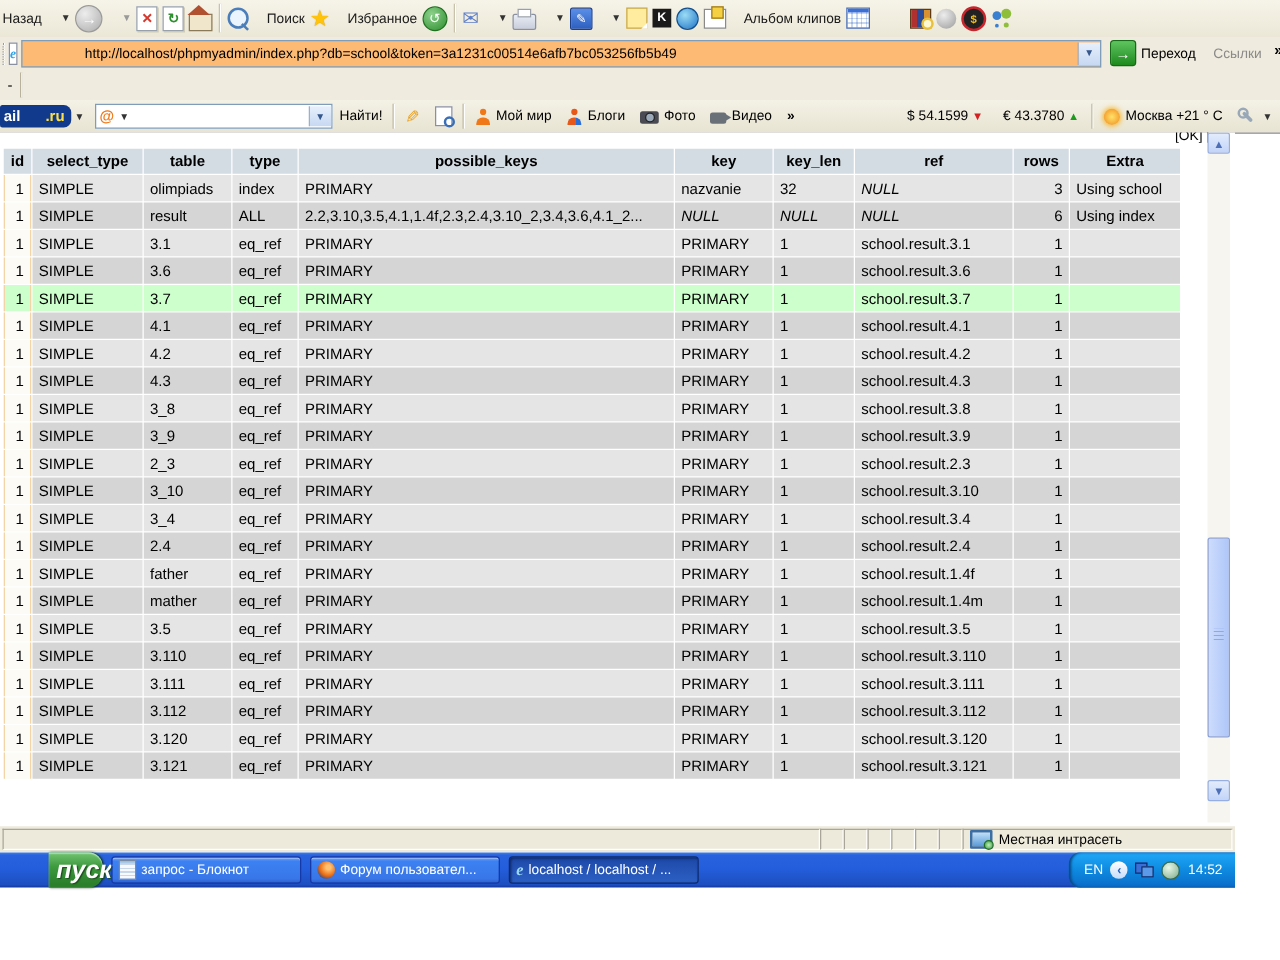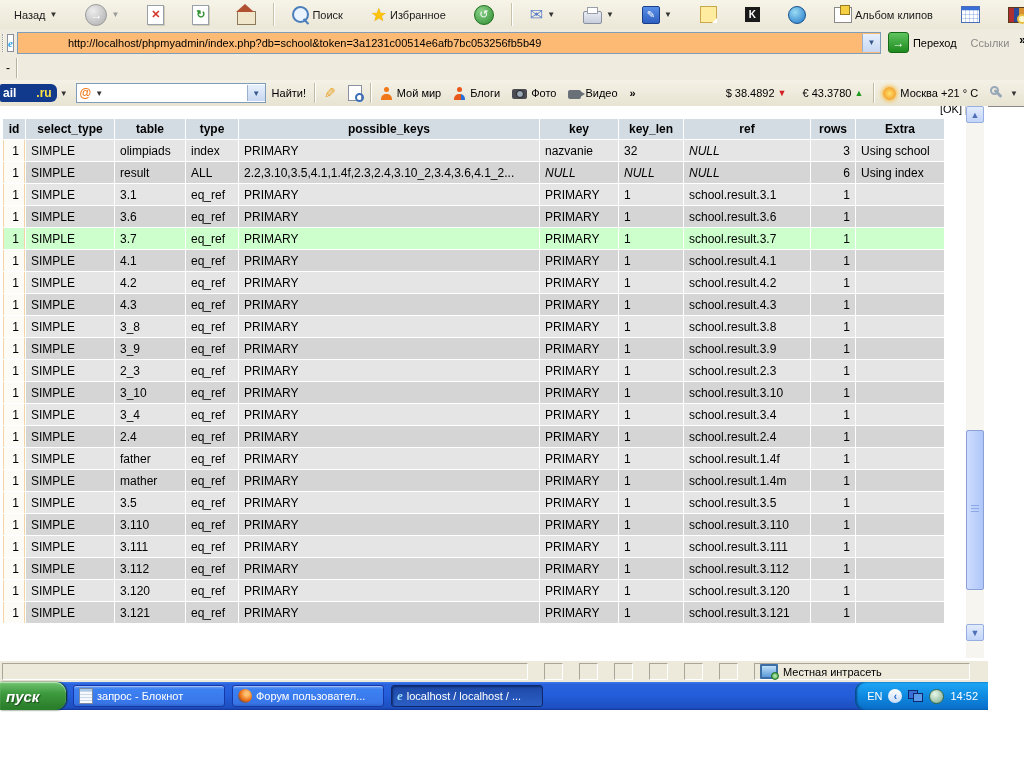--- a/index.html
+++ b/index.html
@@ -1,21 +1,21 @@
 <!DOCTYPE html>
 <html><head>
 <meta charset="utf-8">
 <style>
   html,body{margin:0;padding:0;background:#fff;}
   body{font-family:"Liberation Sans",sans-serif;-webkit-font-smoothing:none;}
   .screen{position:relative;width:1024px;height:768px;background:#fff;overflow:hidden;}
 
   
   .ie-toolbar{position:absolute;top:0;left:0;width:1024px;height:29px;background:linear-gradient(#F6F3E8,#ECE8D8);border-bottom:1px solid #D2CCB8;display:flex;align-items:center;font-size:11px;color:#1a1a1a;}
-  .tb-item{display:flex;align-items:center;gap:3px;padding:0 14px;height:25px;white-space:nowrap;}
+  .tb-item{display:flex;align-items:center;gap:14px;padding:0 2px;height:25px;white-space:nowrap;}
   .dd{font-size:8px;color:#333;margin-left:1px;}
   .dd.gray{color:#9a9a9a;}
   .sep{width:1px;height:23px;background:#C8C2AA;border-right:1px solid #FFF;margin:0 3px;flex:none;}
   .i-fwd{width:20px;height:20px;border-radius:50%;background:radial-gradient(circle at 35% 30%,#EDEDED,#ACACAC);color:#fff;display:flex;align-items:center;justify-content:center;font-size:12px;border:1px solid #9a9a9a;}
   .i-page{width:15px;height:18px;background:#fff;border:1px solid #98A0AA;display:flex;align-items:center;justify-content:center;font-size:11px;font-weight:bold;box-shadow:1px 1px 0 #D0CCB8;}
   .i-stop-x{color:#D43A2F;}
   .i-ref-a{color:#2E8F2E;}
   .i-home{position:relative;width:17px;height:12px;background:#EFE6CC;border:1px solid #8A7A5A;margin-top:6px;}
   .i-home::before{content:"";position:absolute;top:-8px;left:-2px;border-left:9px solid transparent;border-right:9px solid transparent;border-bottom:8px solid #B05030;}
   .i-search{position:relative;width:13px;height:13px;border:2px solid #4A7EBB;border-radius:50%;background:#EAF4FF;}
@@ -107,30 +107,30 @@
   
   .vscroll{position:absolute;left:966px;top:0;width:18px;height:552px;background:#F6F5F0;}
   .vs-btn{position:absolute;left:0;width:18px;height:17px;background:linear-gradient(#E3ECFC,#C2D4F8);border:1px solid #97AEE2;border-radius:2px;color:#4D6FB8;font-size:9px;display:flex;align-items:center;justify-content:center;box-sizing:border-box;}
   .vs-up{top:0;}
   .vs-down{bottom:17px;}
   .vs-thumb{position:absolute;left:0;top:324px;width:18px;height:160px;background:linear-gradient(90deg,#CDDCFE,#AEC6F8);border:1px solid #8CA0D8;border-radius:2px;box-sizing:border-box;}
   .vs-thumb::after{content:"";position:absolute;left:4px;top:72px;width:8px;height:9px;background:repeating-linear-gradient(0deg,#8CA8E8 0 1px,transparent 1px 3px);}
 
   
   .statusbar{position:absolute;top:660px;left:0;width:988px;height:22px;background:#EDEADB;border-top:1px solid #fff;display:flex;align-items:stretch;font-size:11px;box-sizing:border-box;padding:2px 2px 2px 2px;}
-  .sb-pane{border:1px solid;border-color:#A9A598 #FFF #FFF #A9A598;margin-right:16px;box-sizing:border-box;}
+  .sb-pane{border:1px solid;border-color:#A9A598 #FFF #FFF #A9A598;margin-right:0;box-sizing:border-box;}
   .sb-main{flex:1;}
   .sb-small{width:19px;}
   .sb-zone{width:216px;display:flex;align-items:center;gap:5px;padding-left:5px;}
   .i-intranet{position:relative;width:14px;height:11px;background:linear-gradient(#BFE0F8,#5A9AD8);border:2px solid #3B6EA5;border-radius:1px;}
   .i-intranet::after{content:"";position:absolute;width:6px;height:6px;border-radius:50%;background:radial-gradient(#BFF0BF,#3A9A3A);right:-3px;bottom:-3px;border:1px solid #1F6F1F;}
 
   
   .taskbar{position:absolute;top:682px;left:0;width:988px;height:28px;background:linear-gradient(#3E7EF0 0%,#2A62DC 8%,#245EDC 45%,#1D4FC0 92%,#15379C 100%);display:flex;align-items:center;color:#fff;}
-  .start-btn{height:28px;width:66px;background:linear-gradient(#73C473 0%,#3E9B3E 40%,#2B7F2B 90%);border-radius:0 11px 11px 0;box-shadow:inset 0 1px 1px #B8E8B8,1px 0 2px #0A2A0A;display:flex;align-items:center;padding-left:6px;box-sizing:border-box;font-weight:bold;font-style:italic;font-size:15px;text-shadow:1px 1px 1px #1A4A1A;}
+  .start-btn{height:28px;width:43px;background:linear-gradient(#73C473 0%,#3E9B3E 40%,#2B7F2B 90%);border-radius:0 11px 11px 0;box-shadow:inset 0 1px 1px #B8E8B8,1px 0 2px #0A2A0A;display:flex;align-items:center;padding-left:6px;box-sizing:border-box;font-weight:bold;font-style:italic;font-size:20px;text-shadow:1px 1px 1px #1A4A1A;margin-left:39px;}
   .task-btn{height:22px;width:152px;margin-left:7px;background:linear-gradient(#7DA7F0 0%,#3C81F3 15%,#3876E8 85%,#2E63CC 100%);border:1px solid #1739A8;border-radius:3px;display:flex;align-items:center;gap:4px;padding:0 5px;font-size:11px;white-space:nowrap;overflow:hidden;box-sizing:border-box;box-shadow:inset 0 1px 0 #9CBCF8;}
   .task-btn.active{background:linear-gradient(#1D49A8,#2C5FC4);box-shadow:inset 1px 1px 2px #0E2A6A;border-color:#0E2A6A;}
   .ti-ff{flex:none;width:14px;height:14px;border-radius:50%;background:radial-gradient(circle at 62% 35%,#FFC070 15%,#E86A10 55%,#1A4A9A 85%);}
   .ti-np{flex:none;width:12px;height:14px;background:repeating-linear-gradient(0deg,#F8F8FF 0 2px,#C8D8E8 2px 3px);border:1px solid #7A8AA0;box-shadow:inset 0 2px 0 #A8C8E8;}
   .ti-ie{flex:none;color:#9AD8F8;font-weight:bold;font-style:italic;font-size:13px;font-family:"Liberation Serif",serif;}
   .tray{margin-left:auto;height:28px;display:flex;align-items:center;gap:6px;background:linear-gradient(#1FA8F8 0%,#0E8AE0 50%,#0A6CC8 100%);padding:0 10px 0 12px;border-radius:9px 0 0 9px;box-shadow:inset 2px 0 2px #0A4A8A;font-size:11px;}
   .tr-collapse{width:14px;height:14px;border-radius:50%;background:linear-gradient(#FFFFFF,#C8DCF8);color:#2060C0;font-size:10px;font-weight:bold;display:flex;align-items:center;justify-content:center;}
   .tr-net{position:relative;width:15px;height:12px;}
   .tr-net::before{content:"";position:absolute;left:0;top:0;width:8px;height:7px;background:#3A6FD8;border:1px solid #0E2A6A;}
   .tr-net::after{content:"";position:absolute;right:0;bottom:0;width:8px;height:7px;background:#5A9AE8;border:1px solid #0E2A6A;}
@@ -276,21 +276,21 @@
       <span class="i-cam"></span>
       <span>Фото</span>
     </div>
     <div class="mr-item">
       <span class="i-vcam"></span>
       <span>Видео</span>
     </div>
     <div class="mr-item" style="font-weight:bold">»</div>
     <div class="mr-right">
       <div class="rate">
-        <span>$ 38.4892</span>
+        <span>$ 54.1599</span>
         <span class="tri-down">▼</span>
       </div>
       <div class="rate">
         <span>€ 43.3780</span>
         <span class="tri-up">▲</span>
       </div>
       <div class="mr-vsep"></div>
       <div class="mr-item">
         <span class="i-sun"></span>
         <span>Москва +21 ° C</span>

